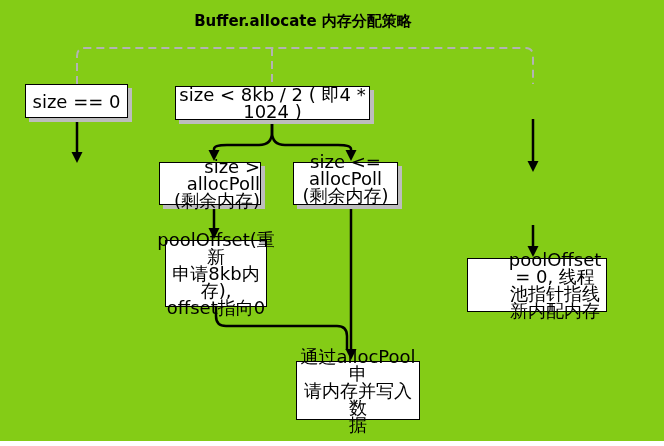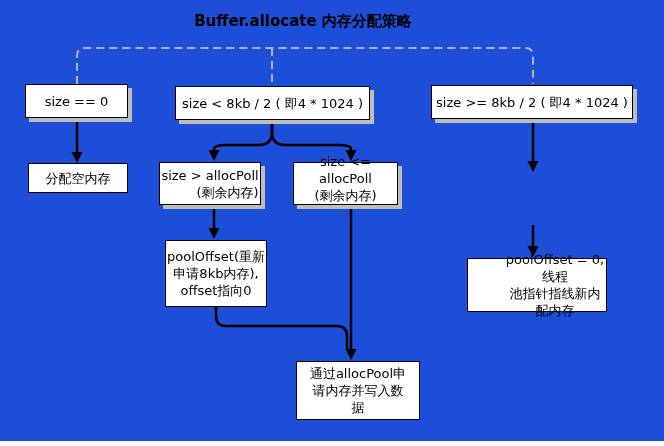--- a/index.html
+++ b/index.html
@@ -1,20 +1,20 @@
 <!DOCTYPE html>
 <html><head>
 <meta charset="utf-8">
 <style>
   html, body { margin: 0; padding: 0; background: #ffffff; }
   .canvas {
     position: relative;
     width: 664px;
     height: 441px;
-    background: #1d4ed8;
+    background: #84cc16;
     font-family: "DejaVu Sans", "Liberation Sans", sans-serif;
     overflow: hidden;
   }
   .title {
     position: absolute;
     left: 0; top: 12px;
     width: 606px;
     text-align: center;
     font-size: 15px;
     font-weight: bold;
@@ -26,21 +26,21 @@
     width: 664px; height: 446px;
   }
   .node {
     position: absolute;
     background: #ffffff;
     border: 1px solid #000000;
     display: flex;
     align-items: center;
     justify-content: center;
     text-align: center;
-    font-size: 13px;
+    font-size: 18px;
     line-height: 17px;
     color: #000000;
     white-space: pre-line;
     box-sizing: border-box;
   }
   .node.shadow { box-shadow: 4px 4px 0 #bdbdbd; }
   .n-size-eq-0      { left: 25px;  top: 84px;  width: 103px; height: 34px; }
   .n-size-lt        { left: 175px; top: 86px;  width: 195px; height: 34px; }
   .n-size-ge        { left: 431px; top: 85px;  width: 202px; height: 34px; }
   .n-alloc-empty    { left: 28px;  top: 163px; width: 100px; height: 30px; }
@@ -88,27 +88,21 @@
   </svg>
 
   <div class="node shadow n-size-eq-0">
     <span>size == 0</span>
   </div>
 
   <div class="node shadow n-size-lt">
     <span>size &lt; 8kb / 2 ( 即4 * 1024 )</span>
   </div>
 
-  <div class="node shadow n-size-ge">
-    <span>size &gt;= 8kb / 2 ( 即4 * 1024 )</span>
-  </div>
 
-  <div class="node n-alloc-empty">
-    <span>分配空内存</span>
-  </div>
 
   <div class="node shadow n-gt-allocpoll">
     <span>size &gt; allocPoll
 (剩余内存)</span>
   </div>
 
   <div class="node shadow n-le-allocpoll">
     <span>size &lt;= allocPoll
 (剩余内存)</span>
   </div>

